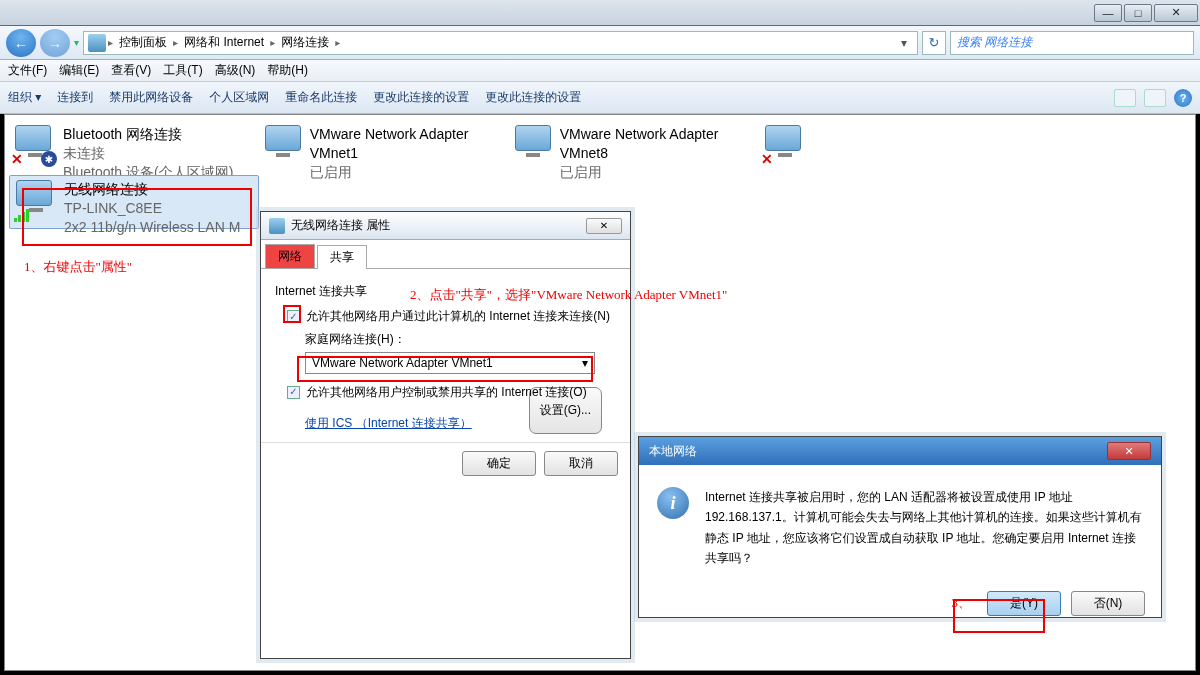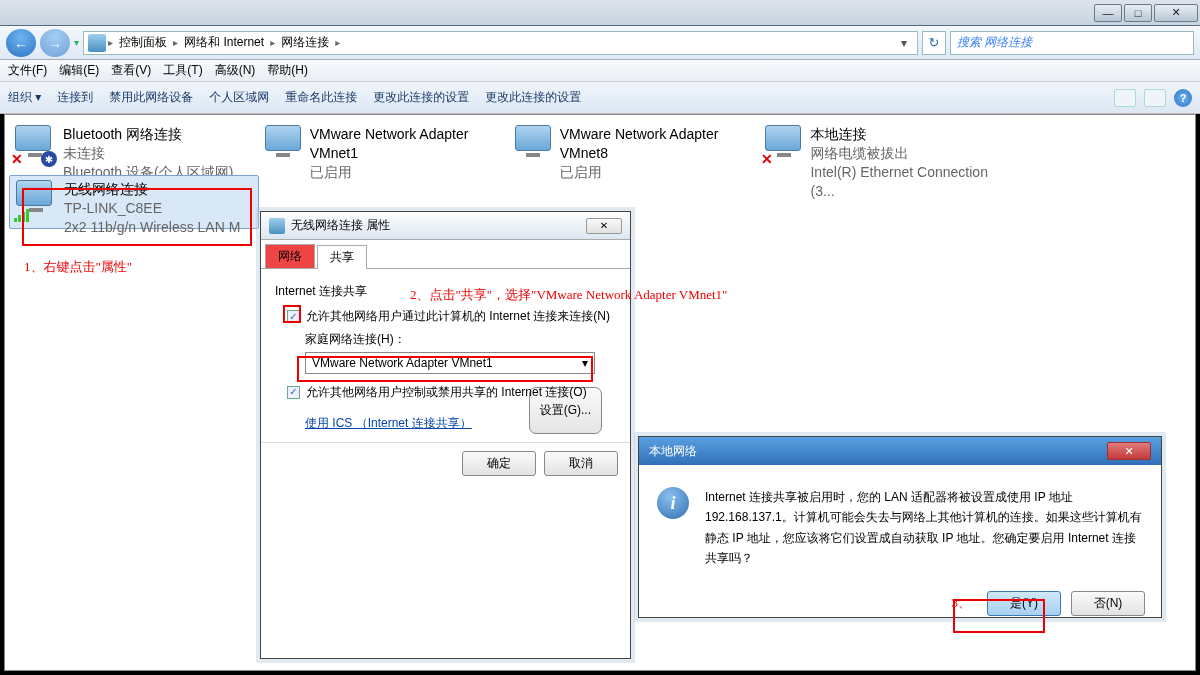--- a/index.html
+++ b/index.html
@@ -168,25 +168,20 @@
           <div class="name">VMware Network Adapter VMnet8</div>
           <div class="sub">已启用</div>
         </div>
     </div>
     <div class="conn">
       <div class="conn-icon">
           <div class="mon"></div>
           <div class="base"></div>
           <span class="x">✕</span>
         </div>
-      <div class="conn-text">
-          <div class="name">本地连接</div>
-          <div class="sub">网络电缆被拔出</div>
-          <div class="sub">Intel(R) Ethernet Connection (3...</div>
-        </div>
     </div>
     <div class="conn selected">
       <div class="conn-icon">
           <div class="mon"></div>
           <div class="base"></div>
           <div class="bars">
             <span style="height:4px"></span>
             <span style="height:7px"></span>
             <span style="height:10px"></span>
             <span style="height:13px"></span>

